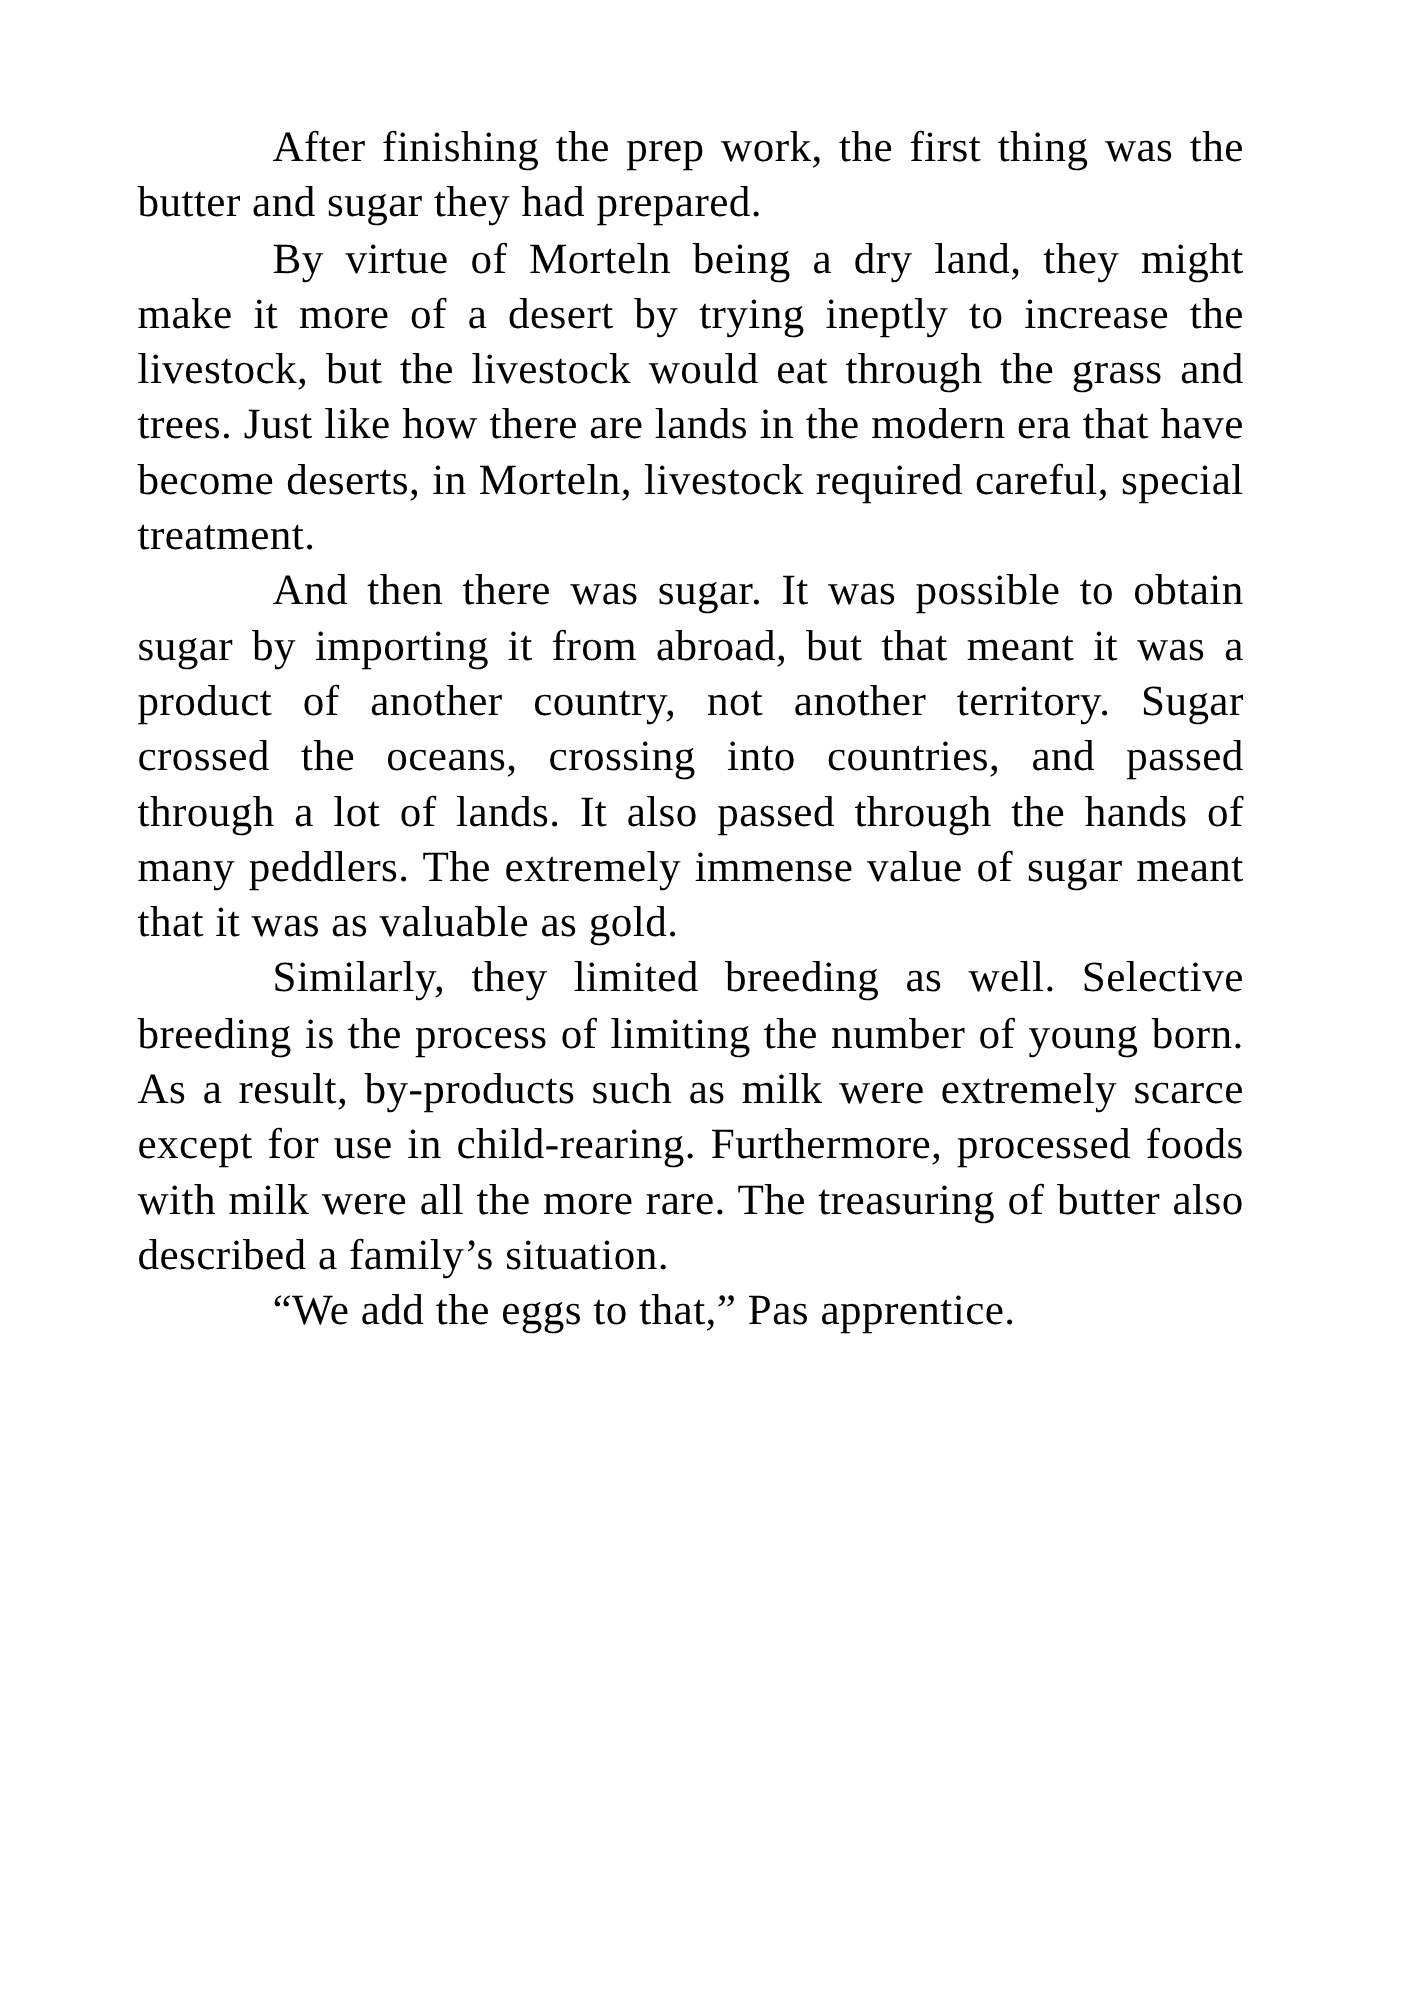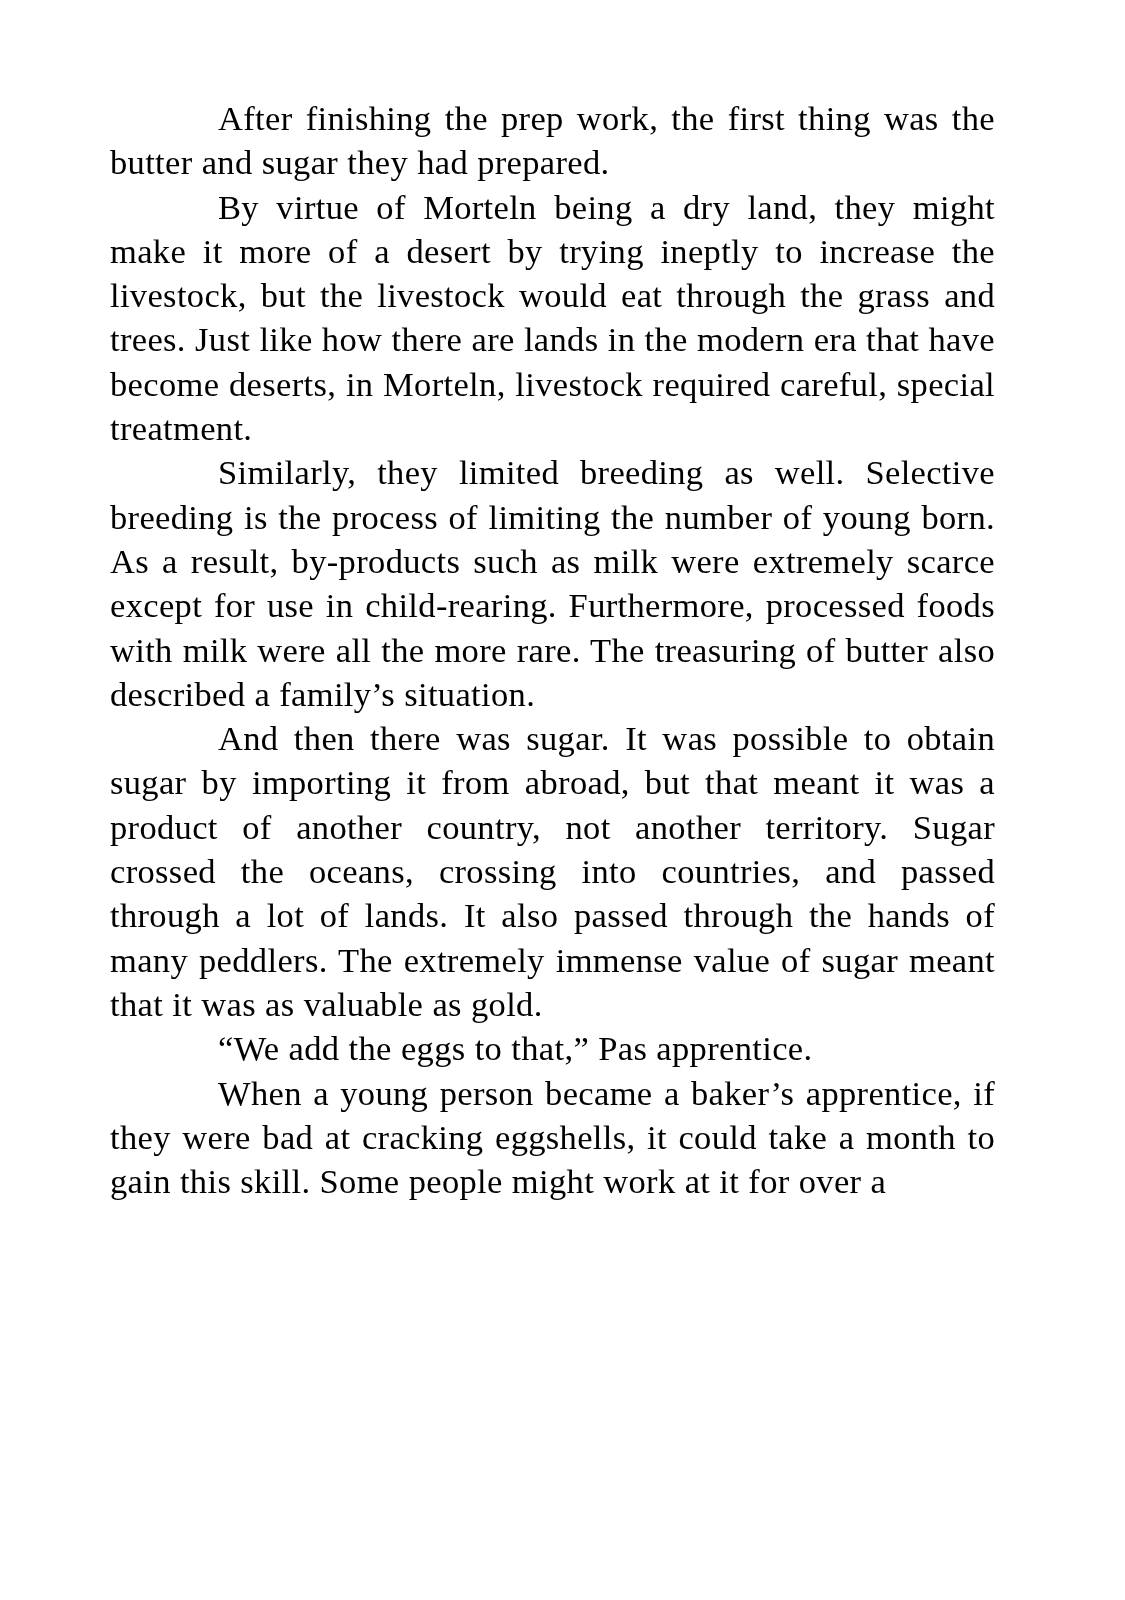--- a/index.html
+++ b/index.html
@@ -46,18 +46,17 @@
     text-align-last: left;
   }
 </style>
 </head>
 <body>
 
 <div class="page">
   <div class="text-column">
     <p class="para">After finishing the prep work, the first thing was the butter and sugar they had prepared.</p>
     <p class="para">By virtue of Morteln being a dry land, they might make it more of a desert by trying ineptly to increase the livestock, but the livestock would eat through the grass and trees. Just like how there are lands in the modern era that have become deserts, in Morteln, livestock required careful, special treatment.</p>
+    <p class="para">And then there was sugar. It was possible to obtain sugar by importing it from abroad, but that meant it was a product of another country, not another territory. Sugar crossed the oceans, crossing into countries, and passed through a lot of lands. It also passed through the hands of many peddlers. The extremely immense value of sugar meant that it was as valuable as gold.</p>
     <p class="para">Similarly, they limited breeding as well. Selective breeding is the process of limiting the number of young born. As a result, by-products such as milk were extremely scarce except for use in child-rearing. Furthermore, processed foods with milk were all the more rare. The treasuring of butter also described a family’s situation.</p>
-    <p class="para">And then there was sugar. It was possible to obtain sugar by importing it from abroad, but that meant it was a product of another country, not another territory. Sugar crossed the oceans, crossing into countries, and passed through a lot of lands. It also passed through the hands of many peddlers. The extremely immense value of sugar meant that it was as valuable as gold.</p>
     <p class="para">“We add the eggs to that,” Pas apprentice.</p>
-    <p class="para">When a young person became a baker’s apprentice, if they were bad at cracking eggshells, it could take a month to gain this skill. Some people might work at it for over a</p>
   </div>
 </div>
 
 </body></html>

